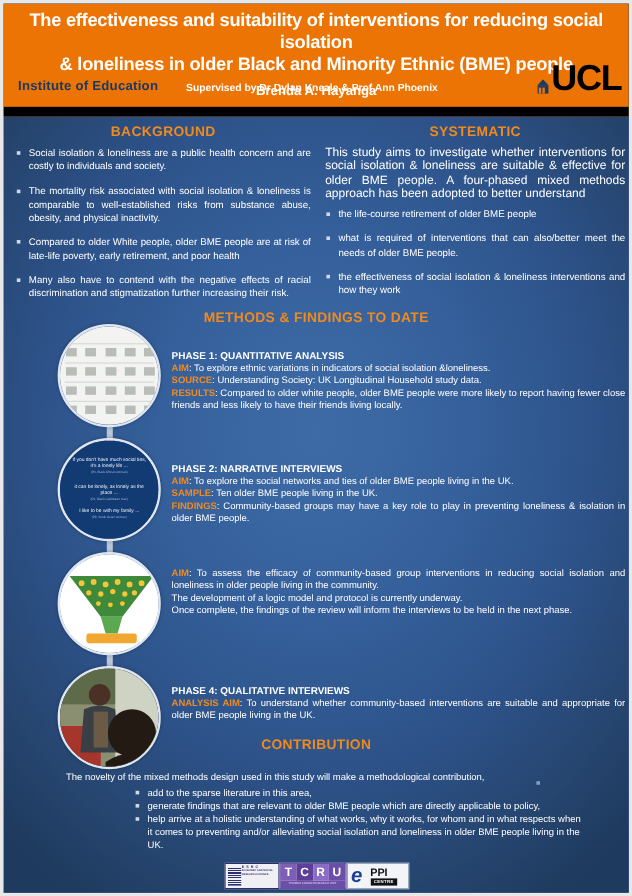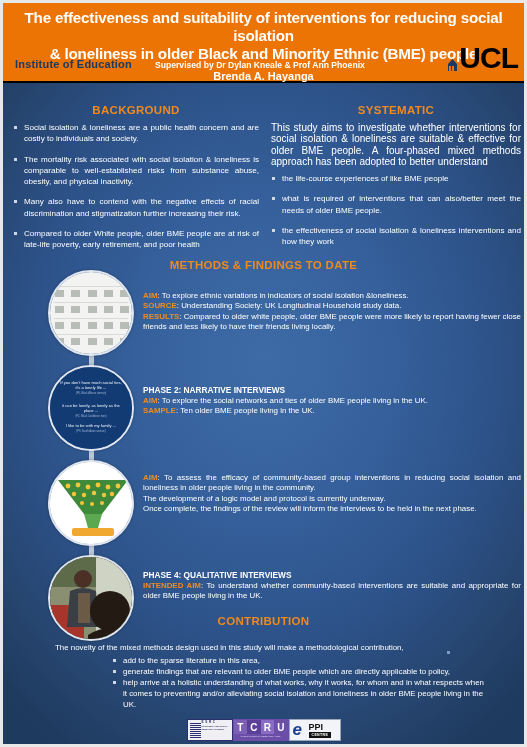--- a/index.html
+++ b/index.html
@@ -8,23 +8,23 @@
     position:relative;width:527px;height:747px;overflow:hidden;
     border:3px solid #e8e8e8;box-sizing:border-box;
     background:#2b5288;
   }
   .bg{
     position:absolute;inset:0;
     background:radial-gradient(ellipse 72% 62% at 50% 48%, #3e6ba6 0%, #35609b 34%, #2d5289 62%, #26456f 84%, #1e3a5e 100%);
   }
   
   .header{
-    position:absolute;left:0;right:0;top:0;height:80px;
+    position:absolute;left:0;right:0;top:0;height:94px;
     background:#ec7404;color:#ffffff;
-    border-bottom:2px solid #000000;
+    border-bottom:8px solid #000000;
     box-sizing:border-box;
   }
   .title{
     text-align:center;font-weight:bold;font-size:15.2px;line-height:18px;
     padding:6px 16px 0 16px;letter-spacing:-.2px;
   }
   .author{
     text-align:center;font-weight:bold;font-size:11px;margin-top:7px;
   }
   .hdr-bottom{
@@ -150,30 +150,30 @@
         </span><span>UCL</span>
       </div>
     </div>
   </div>
 
   <div class="col col-left">
     <div class="sec-h">BACKGROUND</div>
     <ul>
       <li>Social isolation &amp; loneliness are a public health concern and are costly to individuals and society.</li>
       <li>The mortality risk associated with social isolation &amp; loneliness is comparable to well-established risks from substance abuse, obesity, and physical inactivity.</li>
+      <li>Compared to older White people, older BME  people are at risk of late-life poverty, early retirement, and poor health</li>
       <li>Many also have to contend with the negative effects of racial discrimination and stigmatization further increasing their risk.</li>
-      <li>Compared to older White people, older BME  people are at risk of late-life poverty, early retirement, and poor health</li>
     </ul>
   </div>
 
   <div class="col col-right">
     <div class="sec-h">SYSTEMATIC</div>
     <p class="obj-intro">This study aims to investigate whether interventions for social isolation &amp; loneliness are suitable &amp; effective for older BME people. A four-phased mixed methods approach has been adopted to better understand</p>
     <ul>
-      <li>the life-course experiences of like BME people</li>
+      <li>the life-course retirement of older BME people</li>
       <li>what is required of interventions that can also/better meet the needs of older BME people.</li>
       <li>the effectiveness of social isolation &amp; loneliness interventions and how they work</li>
     </ul>
   </div>
 
   <div class="sec-h methods-h">METHODS &amp; FINDINGS TO DATE</div>
 
   <div class="stem" style="left:86px;top:352px;height:14px;"></div>
   <div class="stem" style="left:86px;top:447px;height:12px;"></div>
   <div class="stem" style="left:86px;top:542px;height:12px;"></div>
@@ -208,20 +208,21 @@
       <div class="cellrow" style="top:66px">
           <i></i>
           <i></i>
           <i></i>
           <i></i>
           <i></i>
         </div>
     </div>
   </div>
   <div class="phase" style="left:140px;top:288px;width:378px;">
+    <div class="ptitle">PHASE 1: QUANTITATIVE ANALYSIS</div>
     <div class="pline"><span class="lbl">AIM</span><span>: To explore ethnic variations in indicators of social isolation &amp;loneliness.</span></div>
     <div class="pline"><span class="lbl">SOURCE</span><span>: Understanding Society: UK Longitudinal Household study data.</span></div>
     <div class="pline"><span class="lbl">RESULTS</span><span>: Compared to older white people, older BME people were more likely to report having fewer close friends and less likely to have their friends living locally.</span></div>
   </div>
 
   <div class="circ" style="left:45px;top:362px;">
     <div class="img-quote">
       <div class="q" style="top:13px">
         <span>If you don't have much social ties, it's a lonely life ...</span><br><span class="src">(P6, Black African woman)</span>
       </div>
@@ -230,20 +231,21 @@
       </div>
       <div class="q" style="top:56px">
         <span>I like to be with my family ...</span><br><span class="src">(P9, South Asian woman)</span>
       </div>
     </div>
   </div>
   <div class="phase" style="left:140px;top:382px;width:378px;">
     <div class="ptitle">PHASE 2: NARRATIVE INTERVIEWS</div>
     <div class="pline"><span class="lbl">AIM</span><span>:  To explore the social networks and ties of older BME people living in the UK.</span></div>
     <div class="pline"><span class="lbl">SAMPLE</span><span>: Ten older BME people living in the UK.</span></div>
+    <div class="pline"><span class="lbl">FINDINGS</span><span>: Community-based groups may have a key role to play in preventing loneliness &amp; isolation in older BME people.</span></div>
   </div>
 
   <div class="circ" style="left:45px;top:457px;">
     <div class="img-funnel">
       <svg width="86" height="86" viewBox="0 0 86 86">
         <rect width="86" height="86" fill="#ffffff"></rect>
         <polygon points="8,18 78,18 52,52 34,52" fill="#3f8a3a"></polygon>
         <polygon points="34,52 52,52 48,66 38,66" fill="#5aa84f"></polygon>
         <rect x="22" y="66" width="42" height="8" rx="2" fill="#f0a830"></rect>
         <g fill="#f2c63a">
@@ -282,21 +284,21 @@
         <circle cx="33" cy="22" r="9" fill="#4b3125"></circle>
         <path d="M20 34 q13 -6 26 0 l3 36 h-32 z" fill="#3a3f45"></path>
         <rect x="28" y="36" width="12" height="30" fill="#6b5a46"></rect>
         <circle cx="60" cy="54" r="20" fill="#241a14"></circle>
         <path d="M38 78 q22 -14 44 0 l0 10 h-44 z" fill="#241a14"></path>
       </svg>
     </div>
   </div>
   <div class="phase" style="left:140px;top:567px;width:378px;">
     <div class="ptitle">PHASE 4: QUALITATIVE INTERVIEWS</div>
-    <div class="pline"><span class="lbl">INTENDED AIM</span><span>: To understand whether community-based interventions are suitable and appropriate for older BME people living in the UK.</span></div>
+    <div class="pline"><span class="lbl">ANALYSIS AIM</span><span>: To understand whether community-based interventions are suitable and appropriate for older BME people living in the UK.</span></div>
   </div>
 
   <div class="sec-h contrib-h">CONTRIBUTION</div>
   <div class="contrib">
     <div class="lead">The novelty of the mixed methods design used in this study will make a methodological contribution,</div>
     <div class="stray-dot"></div>
     <ul>
       <li>add to the sparse literature in this area,</li>
       <li>generate findings that are relevant to older BME people which are directly applicable to policy,</li>
       <li>help arrive at a holistic understanding of what works, why it works, for whom and in what respects when it comes to preventing and/or alleviating social isolation and loneliness in older BME people living in the UK.</li>

